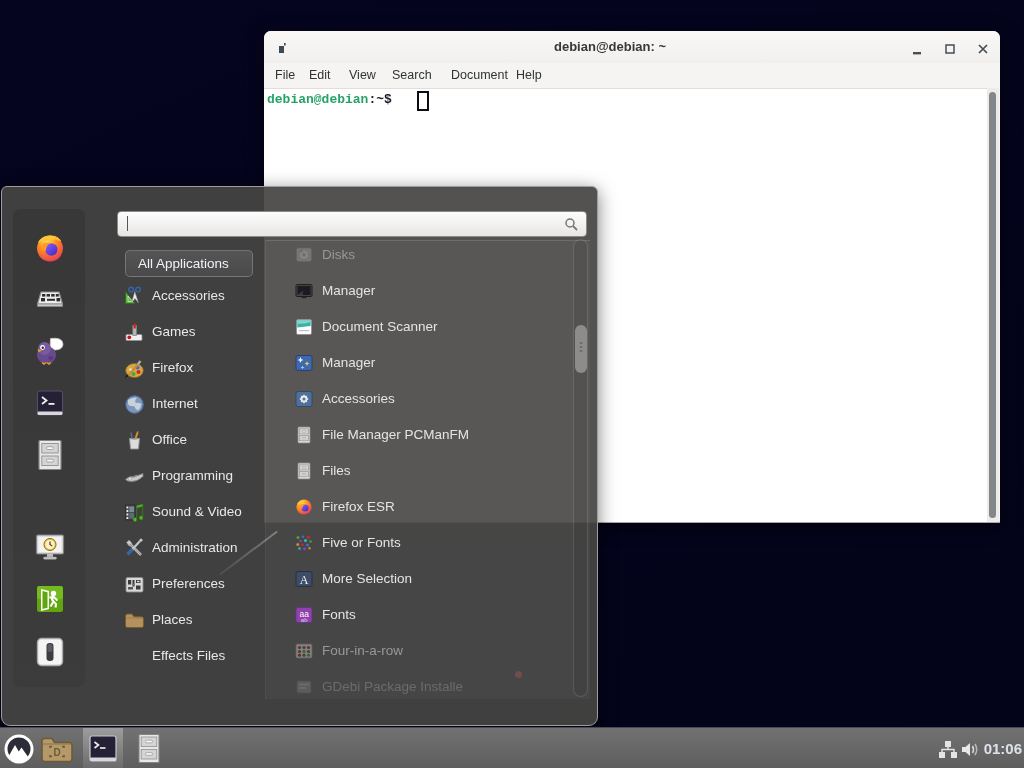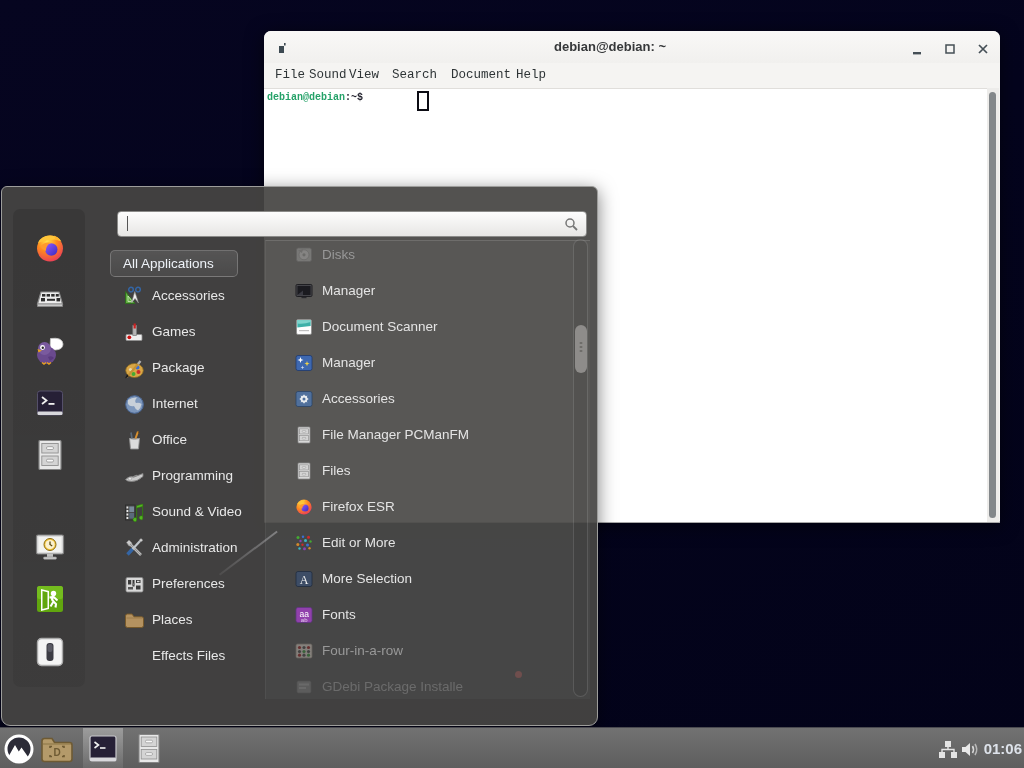--- a/index.html
+++ b/index.html
@@ -3,36 +3,36 @@
 <meta charset="utf-8">
 <style>
 html,body{margin:0;padding:0;width:1024px;height:768px;overflow:hidden;background:#04041c;font-family:"Liberation Sans",sans-serif;}
 .abs{position:absolute;}
 #wall{position:absolute;left:0;top:0;width:1024px;height:768px;background:linear-gradient(155deg,#060520 0%,#04041d 45%,#030319 100%);}
 
 #term{position:absolute;left:264px;top:31px;width:736px;height:492px;border-radius:7px 7px 2px 2px;box-shadow:0 3px 18px rgba(0,0,0,0.55);background:#f5f4f2;}
 #tbar{position:absolute;left:0;top:0;width:736px;height:32px;border-radius:7px 7px 0 0;background:linear-gradient(#f9f8f7,#f1f0ee);}
 #ttitle{position:absolute;left:0;top:8px;width:604px;text-align:center;font-size:13px;font-weight:bold;color:#36383a;margin-left:44px;}
 #tmenu{position:absolute;left:0;top:32px;width:736px;height:25px;background:#f5f4f2;font-size:12.5px;color:#2e3436;}
-#tmenu span{position:absolute;top:5px;font-family:Liberation Mono, monospace;}
+#tmenu span{position:absolute;top:5px;}
 #tbody{position:absolute;left:0;top:57px;width:723px;height:434px;background:#ffffff;border-top:1px solid #e0dedb;}
-#tprompt{position:absolute;left:3px;top:3px;font-family:"Liberation Mono",monospace;font-size:10px;white-space:pre;}
+#tprompt{position:absolute;left:3px;top:3px;font-family:"Liberation Mono",monospace;font-size:13px;white-space:pre;}
 .pgreen{color:#26a269;font-weight:bold;}
 .pdark{color:#1c1c28;font-weight:bold;}
 #tcursor{position:absolute;left:153px;top:2px;width:8px;height:16px;border:2px solid #0c0c14;background:#fff;}
 #tscroll{position:absolute;right:1px;top:57px;width:12px;height:434px;background:#edecea;}
 #tthumb{position:absolute;left:2px;top:4px;width:7px;height:426px;border-radius:4px;background:#83878a;}
 #tbot{position:absolute;left:0;bottom:0;width:736px;height:1px;background:#a8a8a8;}
 
 #menu{position:absolute;left:1px;top:186px;width:597px;height:540px;background:rgba(70,69,67,0.93);border:1.5px solid #9d9d9b;border-radius:6px 6px 9px 9px;box-shadow:0 4px 18px rgba(0,0,0,0.5);box-sizing:border-box;}
 #sidebar{position:absolute;left:11px;top:22px;width:72px;height:478px;background:linear-gradient(rgba(0,0,0,0.13),rgba(0,0,0,0.07));border-radius:7px;}
 #appsbox{position:absolute;left:263px;top:53px;width:324px;height:458px;background:rgba(255,255,255,0.03);border-top:1px solid rgba(255,255,255,0.13);border-left:1px solid rgba(255,255,255,0.05);}
 #search{position:absolute;left:115px;top:24px;width:468px;height:24px;background:linear-gradient(#fdfdfd,#e7e6e4);border:1px solid #8b8b89;border-radius:4px;}
 #scursor{position:absolute;left:9px;top:4px;width:1px;height:15px;background:#555;}
-#allapps{position:absolute;left:108px;top:63px;width:114px;height:25px;background:linear-gradient(rgba(255,255,255,0.11),rgba(255,255,255,0.055));border:1px solid rgba(255,255,255,0.22);border-radius:5px;color:#eef2f8;font-size:13.5px;line-height:25px;padding-left:12px;box-sizing:content-box;}
+#allapps{position:absolute;left:123px;top:63px;width:114px;height:25px;background:linear-gradient(rgba(255,255,255,0.11),rgba(255,255,255,0.055));border:1px solid rgba(255,255,255,0.22);border-radius:5px;color:#eef2f8;font-size:13.5px;line-height:25px;padding-left:12px;box-sizing:content-box;}
 .crow{position:absolute;left:121px;height:22px;color:#e8e8e8;font-size:13.5px;line-height:22px;white-space:nowrap;}
 .crow svg{position:absolute;left:1px;top:1px;}
 .crow b{font-weight:normal;position:absolute;left:29px;}
 .arow{position:absolute;left:293px;height:22px;color:#e4e4e4;font-size:13.5px;line-height:22px;white-space:nowrap;}
 .arow svg{position:absolute;left:0px;top:2px;}
 .arow b{font-weight:normal;position:absolute;left:27px;}
 .dim{color:#989898;}
 .dim svg{opacity:0.6;filter:grayscale(15%);}
 #mtrack{position:absolute;left:571px;top:52px;width:15px;height:458px;border:1px solid rgba(255,255,255,0.13);border-radius:8px;background:rgba(0,0,0,0.05);box-sizing:border-box;}
 #mthumb{position:absolute;left:572.5px;top:138px;width:12px;height:48px;border-radius:6px;background:#8e8c8a;}
@@ -58,21 +58,21 @@
       <rect x="2" y="9" width="8" height="2.4" fill="#454f56"></rect>
     </svg>
   <svg class="abs" style="left:680px;top:12px" width="12" height="12" viewBox="0 0 12 12">
       <rect x="2" y="2" width="8" height="8" fill="none" stroke="#454f56" stroke-width="1.5"></rect>
     </svg>
   <svg class="abs" style="left:713px;top:12px" width="12" height="12" viewBox="0 0 12 12">
       <path d="M2 2 L10 10 M10 2 L2 10" stroke="#454f56" stroke-width="1.7"></path>
     </svg>
   <div id="tmenu">
     <span style="left:11px">File</span>
-    <span style="left:45px">Sound</span>
+    <span style="left:45px">Edit</span>
     <span style="left:85px">View</span>
     <span style="left:128px">Search</span>
     <span style="left:187px">Document</span>
     <span style="left:252px">Help</span>
   </div>
   <div id="tbody">
     <div id="tprompt"><span class="pgreen">debian@debian</span><span class="pdark">:~$</span></div>
     <div id="tcursor"></div>
   </div>
   <div id="tscroll">
@@ -191,21 +191,21 @@
       <svg width="21" height="21" viewBox="0 0 21 21">
         <ellipse cx="10.5" cy="12.5" rx="8.8" ry="7" fill="#d9a646" stroke="#8a6a20" stroke-width="0.8"></ellipse>
         <circle cx="13.5" cy="9.5" r="2" fill="#3b6fd4"></circle>
         <circle cx="14.5" cy="14" r="2" fill="#cc2a2a"></circle>
         <circle cx="9.5" cy="16" r="2" fill="#44aa33"></circle>
         <circle cx="6.5" cy="11.5" r="1.6" fill="#e8d8b0"></circle>
         <path d="M3 19 L15 5" stroke="#c29136" stroke-width="2"></path>
         <path d="M14 6 L16.5 3" stroke="#b0b0b0" stroke-width="2.4"></path>
         <path d="M1 20.5 l4 -2.2 l-2 -2 Z" fill="#1a1a1a"></path>
       </svg>
-      <b>Package</b>
+      <b>Firefox</b>
     </div>
   <div class="crow" style="top:206px">
       <svg width="21" height="21" viewBox="0 0 21 21">
         <circle cx="10.5" cy="10.5" r="8.8" fill="#7d97bc" stroke="#4a6694" stroke-width="1"></circle>
         <path d="M4 6 Q8 3 13 3.5 Q10 7 12 9 Q15 8 17.5 10 Q17 14 14 16.5 Q11 15 10 12 Q6 13 4 10 Z" fill="#d5d9de" opacity="0.85"></path>
         <path d="M10.5 1.7 A8.8 8.8 0 0 1 10.5 19.3" fill="none" stroke="#54729c" stroke-width="0.7" opacity="0.6"></path>
       </svg>
       <b>Internet</b>
     </div>
   <div class="crow" style="top:242px">
@@ -377,21 +377,21 @@
           <circle cx="10.5" cy="6.5" r="1.5" fill="#3bb8c4"></circle>
           <circle cx="15.5" cy="7.5" r="1.2" fill="#44aa33"></circle>
           <circle cx="2.8" cy="10.5" r="1.5" fill="#d4882a"></circle>
           <circle cx="7.5" cy="10.8" r="1.2" fill="#cc2a2a"></circle>
           <circle cx="12.5" cy="11" r="1.5" fill="#3b6fd4"></circle>
           <circle cx="4.5" cy="14.5" r="1.2" fill="#3bb8c4"></circle>
           <circle cx="9.5" cy="14.8" r="1.5" fill="#8a42b0"></circle>
           <circle cx="14.5" cy="14.2" r="1.2" fill="#d4882a"></circle>
         </g>
       </svg>
-      <b>Edit or More</b>
+      <b>Five or Fonts</b>
     </div>
   <div class="arow" style="top:381px">
       <svg width="18" height="18" viewBox="0 0 18 18">
         <rect x="1" y="1.5" width="16" height="15" rx="2" fill="#3d4d66" stroke="#202c40" stroke-width="0.8"></rect>
         <text x="9" y="13.5" text-anchor="middle" font-family="Liberation Serif,serif" font-size="12" fill="#f0f0f0">A</text>
       </svg>
       <b>More Selection</b>
     </div>
   <div class="arow" style="top:417px">
       <svg width="18" height="18" viewBox="0 0 18 18">

